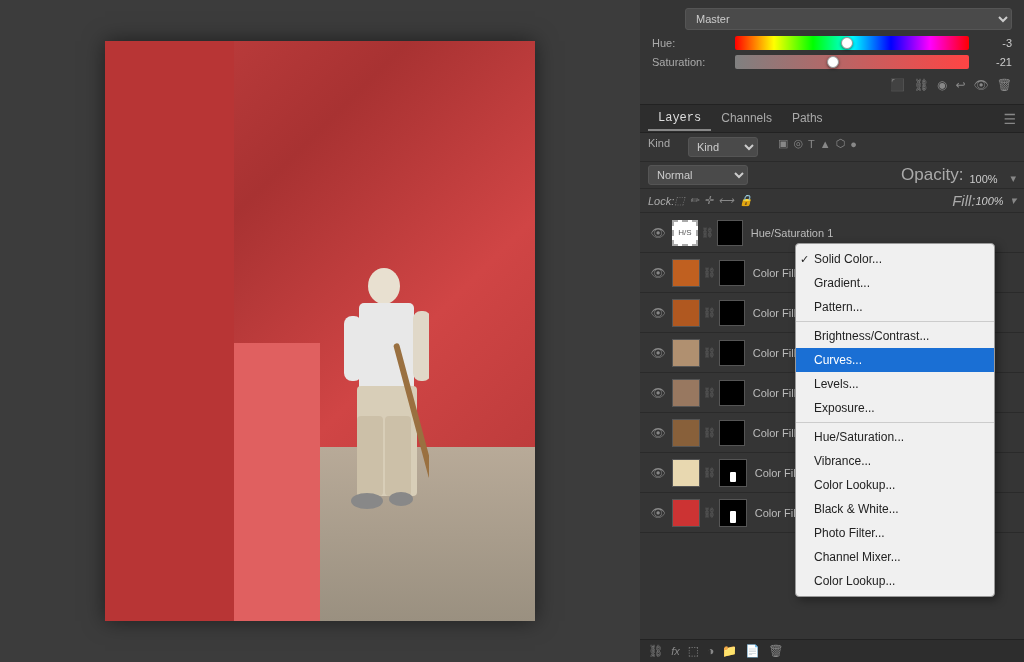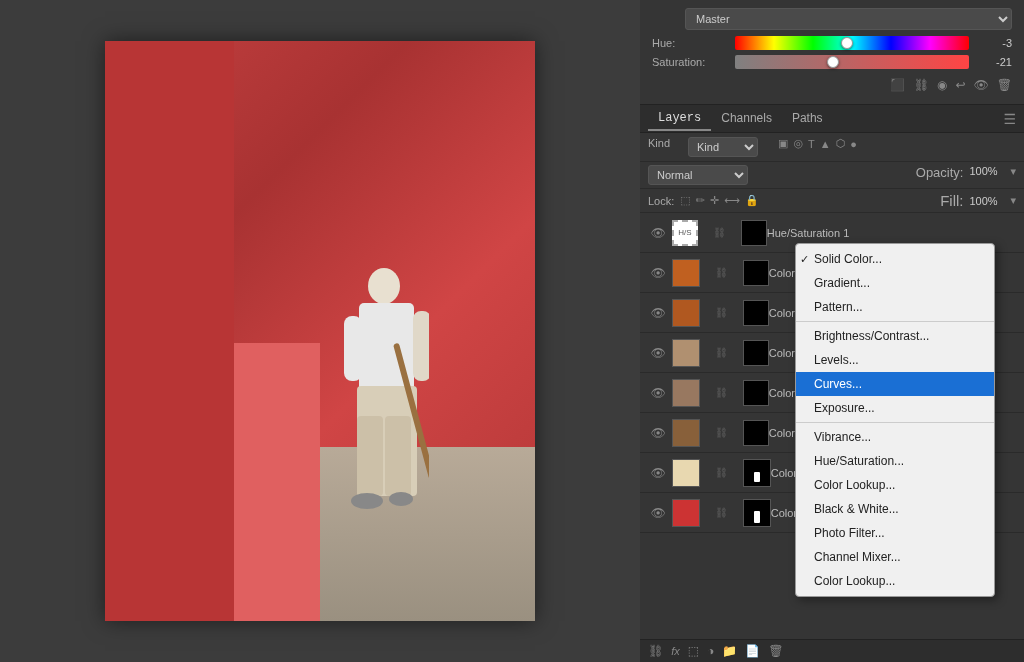--- a/index.html
+++ b/index.html
@@ -221,57 +221,58 @@
       margin-left: 4px;
     }
 
     .toolbar-icon {
       color: #888;
       font-size: 11px;
     }
 
     .blend-row {
       display: flex;
-      align-items: flex-start;
+      align-items: flex-end;
       padding: 3px 8px;
       gap: 6px;
       background: #353535;
       border-bottom: 1px solid #2a2a2a;
     }
 
     .blend-dropdown {
       background: #4a4a4a;
       border: 1px solid #555;
       border-radius: 3px;
       color: #ccc;
       padding: 1px 4px;
       font-size: 11px;
       height: 20px;
       width: 100px;
     }
 
     .opacity-label {
-      font-size: 13px;
+      font-size: 17px;
       color: #aaa;
       margin-left: auto;
     }
 
     .opacity-value {
       font-size: 11px;
       color: #ccc;
       width: 35px;
     }
 
     .lock-row {
       display: flex;
       align-items: center;
       padding: 3px 8px;
-      gap: 6px;
+      gap: 0;
       background: #353535;
       border-bottom: 1px solid #2a2a2a;
+      font-style: italic;
     }
 
     .lock-label {
       font-size: 11px;
       color: #aaa;
     }
 
     .lock-icons {
       display: flex;
       gap: 5px;
@@ -316,21 +317,22 @@
       width: 20px;
       text-align: center;
       font-size: 12px;
       color: #888;
       margin-right: 4px;
     }
 
     .layer-thumb-group {
       display: flex;
       align-items: center;
-      gap: 14px;
+      margin-right: 8px;
+      gap: 2px;
     }
 
     .layer-thumb {
       width: 28px;
       height: 28px;
       border: 1px solid #555;
       display: flex;
       align-items: center;
       justify-content: center;
       font-size: 8px;
@@ -564,35 +566,35 @@
           <div class="menu-item">
             <span>Gradient...</span>
           </div>
           <div class="menu-item">
             <span>Pattern...</span>
           </div>
           <div class="menu-divider"></div>
           <div class="menu-item">
             <span>Brightness/Contrast...</span>
           </div>
-          <div class="menu-item">
-            <span>Levels...</span>
-          </div>
           <div class="menu-item active">
             <span>Curves...</span>
           </div>
           <div class="menu-item">
+            <span>Levels...</span>
+          </div>
+          <div class="menu-item">
             <span>Exposure...</span>
           </div>
           <div class="menu-divider"></div>
           <div class="menu-item">
+            <span>Hue/Saturation...</span>
+          </div>
+          <div class="menu-item">
             <span>Vibrance...</span>
-          </div>
-          <div class="menu-item">
-            <span>Hue/Saturation...</span>
           </div>
           <div class="menu-item">
             <span>Color Lookup...</span>
           </div>
           <div class="menu-item">
             <span>Black &amp; White...</span>
           </div>
           <div class="menu-item">
             <span>Photo Filter...</span>
           </div>

